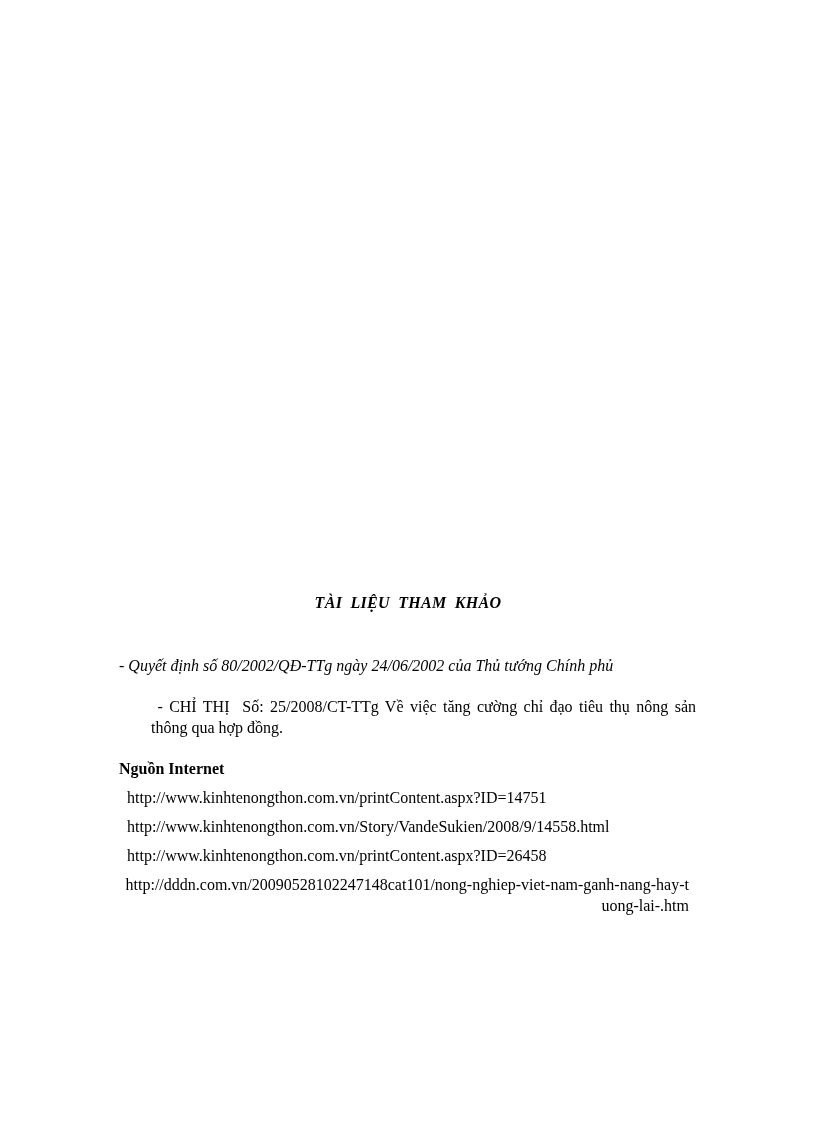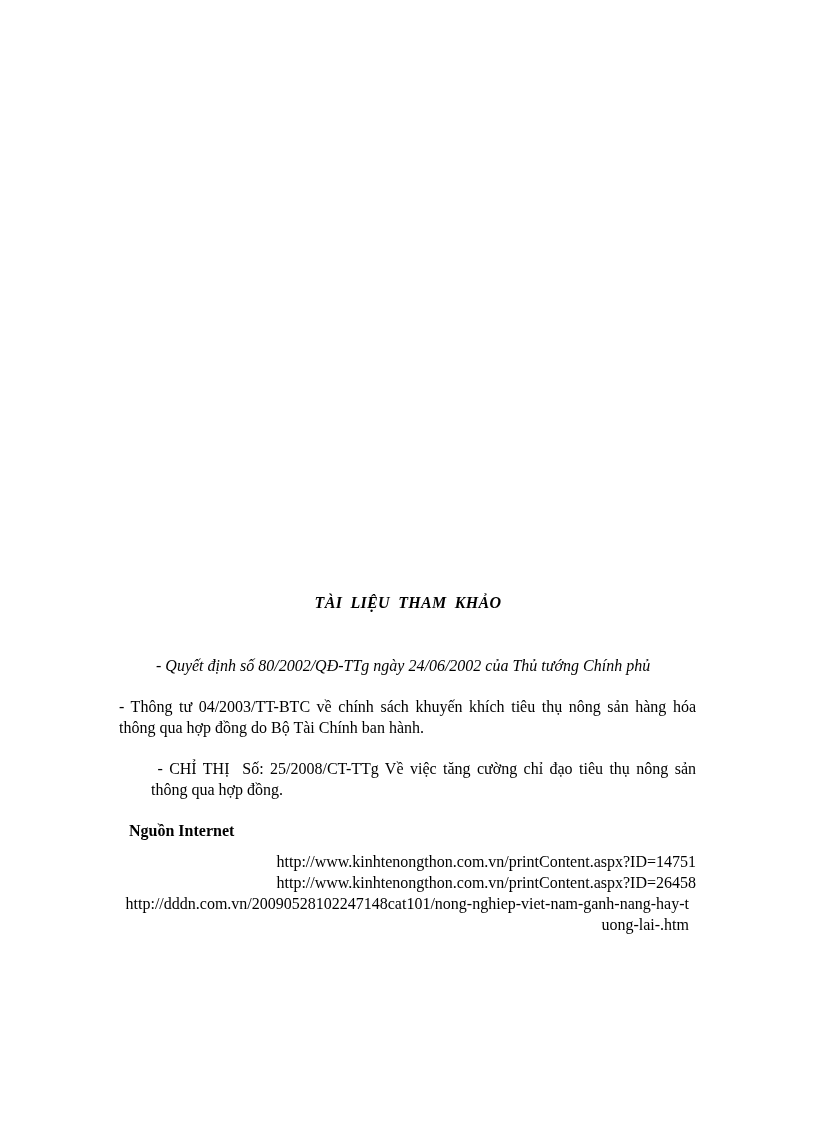--- a/index.html
+++ b/index.html
@@ -6,34 +6,34 @@
     body { width: 816px; height: 1123px; position: relative; overflow: hidden; color: #000; }
     .page { position: absolute; left: 0; top: 0; width: 816px; height: 1123px; background: #fff; border-radius: 15px; }
     .title {
       position: absolute; left: 0; width: 816px; top: 594px;
       text-align: center; font-family: "Liberation Serif", serif;
       font-style: italic; font-weight: bold; font-size: 16px; letter-spacing: 0.3px;
       word-spacing: 4px;
     }
     .refs { position: absolute; left: 119px; width: 577px; top: 655px; font-family: "Liberation Serif", serif; font-size: 16px; line-height: 21px; }
     .ref { text-align: justify; margin: 0 0 20px 0; }
-    .ref.italic { font-style: italic; margin-left: 37px; }
-    .src-heading { font-weight: bold; margin: 10px; }
-    .url { margin: 0; white-space: nowrap; text-align: right; }
+    .ref.italic { font-style: italic; }
+    .src-heading { font-weight: bold; margin: 0; }
+    .url { margin: 8px; white-space: nowrap; }
     .url-wrap { margin: 0; }
   </style>
 </head>
 <body>
 
 <div class="page">
   <div class="title">TÀI LIỆU THAM KHẢO</div>
 
   <div class="refs">
     <p class="ref italic">- Quyết định số 80/2002/QĐ-TTg ngày 24/06/2002 của Thủ tướng Chính phủ</p>
-    <p class="ref">- Thông tư 04/2003/TT-BTC về chính sách khuyến khích tiêu thụ nông sản hàng hóa thông qua hợp đồng do Bộ Tài Chính ban hành.</p>
     <p class="ref" style="white-space: pre-wrap; margin-left: 32px;"> - CHỈ THỊ  Số: 25/2008/CT-TTg Về việc tăng cường chỉ đạo tiêu thụ nông sản thông qua hợp đồng.</p>
 
     <p class="src-heading">Nguồn Internet</p>
     <p class="url">http://www.kinhtenongthon.com.vn/printContent.aspx?ID=14751</p>
+    <p class="url">http://www.kinhtenongthon.com.vn/Story/VandeSukien/2008/9/14558.html</p>
     <p class="url">http://www.kinhtenongthon.com.vn/printContent.aspx?ID=26458</p>
     <p class="url-wrap" style="width:570px; word-break: break-all; text-align: right;">http://dddn.com.vn/20090528102247148cat101/nong-nghiep-viet-nam-ganh-nang-hay-tuong-lai-.htm</p>
   </div>
 </div>
 
 </body></html>

